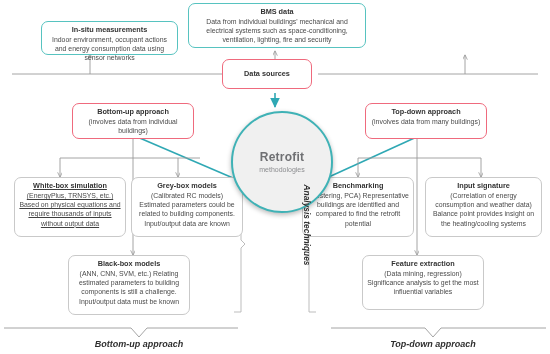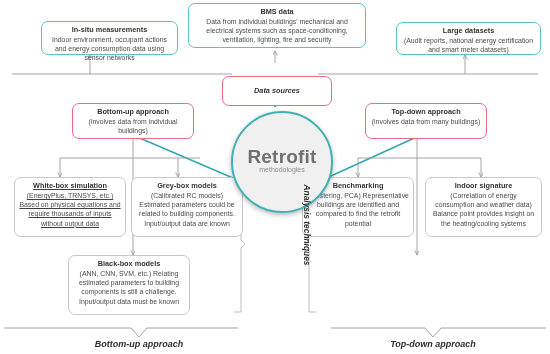--- a/index.html
+++ b/index.html
@@ -13,21 +13,21 @@
   .box .ttl{font-weight:bold;font-size:7.3px;line-height:10px;color:#333333;display:block;}
   .box .dsc{font-size:6.9px;line-height:9.2px;color:#4a4a4a;display:block;}
   .teal{border:1.2px solid #57c3c0;}
   .pink{border:1.2px solid #ef6a7d;}
   .grey{border:1px solid #c9c9c9;}
 
   .circle{position:absolute;left:231px;top:111px;width:98px;height:98px;border-radius:50%;
           background:#f0f0f0;border:2.4px solid #3fb2b6;z-index:4;
           display:flex;flex-direction:column;align-items:center;justify-content:center;
           box-shadow:0 2px 5px rgba(0,0,0,.28);}
-  .circle .c1{font-size:19px;font-weight:bold;color:#6f7073;letter-spacing:.2px;line-height:16px;}
+  .circle .c1{font-size:12px;font-weight:bold;color:#6f7073;letter-spacing:.2px;line-height:16px;}
   .circle .c2{font-size:7px;color:#8c8d90;line-height:10px;}
 
   .vlabel{position:absolute;left:262px;top:218px;width:90px;height:14px;z-index:5;
           transform:rotate(90deg);transform-origin:center center;
           font-size:8.4px;font-weight:bold;font-style:italic;color:#2f2f2f;
           text-align:center;line-height:14px;}
   .blabel{position:absolute;font-size:9px;font-weight:bold;font-style:italic;color:#2f2f2f;
           text-align:center;z-index:5;}
 </style>
 </head>
@@ -91,26 +91,22 @@
   <div class="box teal" style="left:22px;top:21px;width:137px;height:34px;margin-left:19px;">
     <span class="ttl">In-situ measurements</span>
     <span class="dsc">Indoor environment, occupant actions and energy consumption data using sensor networks</span>
   </div>
 
   <div class="box teal" style="left:188px;top:3px;width:178px;height:45px;">
     <span class="ttl">BMS data</span>
     <span class="dsc">Data from individual buildings' mechanical and electrical systems such as space-conditioning, ventilation, lighting, fire and security</span>
   </div>
 
-  <div class="box teal" style="left:396px;top:22px;width:145px;height:33px;">
-    <span class="ttl">Large datasets</span>
-    <span class="dsc">(Audit reports, national energy certification and smart meter datasets)</span>
-  </div>
 
-  <div class="box pink" style="left:222px;top:76px;width:110px;height:30px;display:flex;align-items:center;justify-content:center;font-style:italic;">
+  <div class="box pink" style="left:222px;top:59px;width:90px;height:30px;display:flex;align-items:center;justify-content:center;">
     <span class="ttl">Data sources</span>
   </div>
 
   <div class="box pink" style="left:72px;top:103px;width:122px;height:36px;">
     <span class="ttl">Bottom-up approach</span>
     <span class="dsc">(involves data from individual buildings)</span>
   </div>
 
   <div class="box pink" style="left:365px;top:103px;width:122px;height:36px;">
     <span class="ttl">Top-down approach</span>
@@ -136,23 +132,27 @@
     <span class="ttl">Grey-box models</span>
     <span class="dsc">(Calibrated RC models) Estimated parameters could be related to building components. Input/output data are known</span>
   </div>
 
   <div class="box grey" style="left:302px;top:177px;width:112px;height:60px;text-align:center;">
     <span class="ttl">Benchmarking</span>
     <span class="dsc">(Clustering, PCA) Representative buildings are identified and compared to find the retrofit potential</span>
   </div>
 
   <div class="box grey" style="left:425px;top:177px;width:117px;height:60px;">
-    <span class="ttl">Indoor signature</span>
+    <span class="ttl">Input signature</span>
     <span class="dsc">(Correlation of energy consumption and weather data) Balance point provides insight on the heating/cooling systems</span>
   </div>
 
+  <div class="box grey" style="left:362px;top:255px;width:122px;height:55px;">
+    <span class="ttl">Feature extraction</span>
+    <span class="dsc">(Data mining, regression) Significance analysis to get the most influential variables</span>
+  </div>
 
   <div class="vlabel">Analysis techniques</div>
 
   <div class="blabel" style="left:59px;top:339px;width:160px;">Bottom-up approach</div>
   <div class="blabel" style="left:353px;top:339px;width:160px;">Top-down approach</div>
 
 </div>
 
 </body></html>

